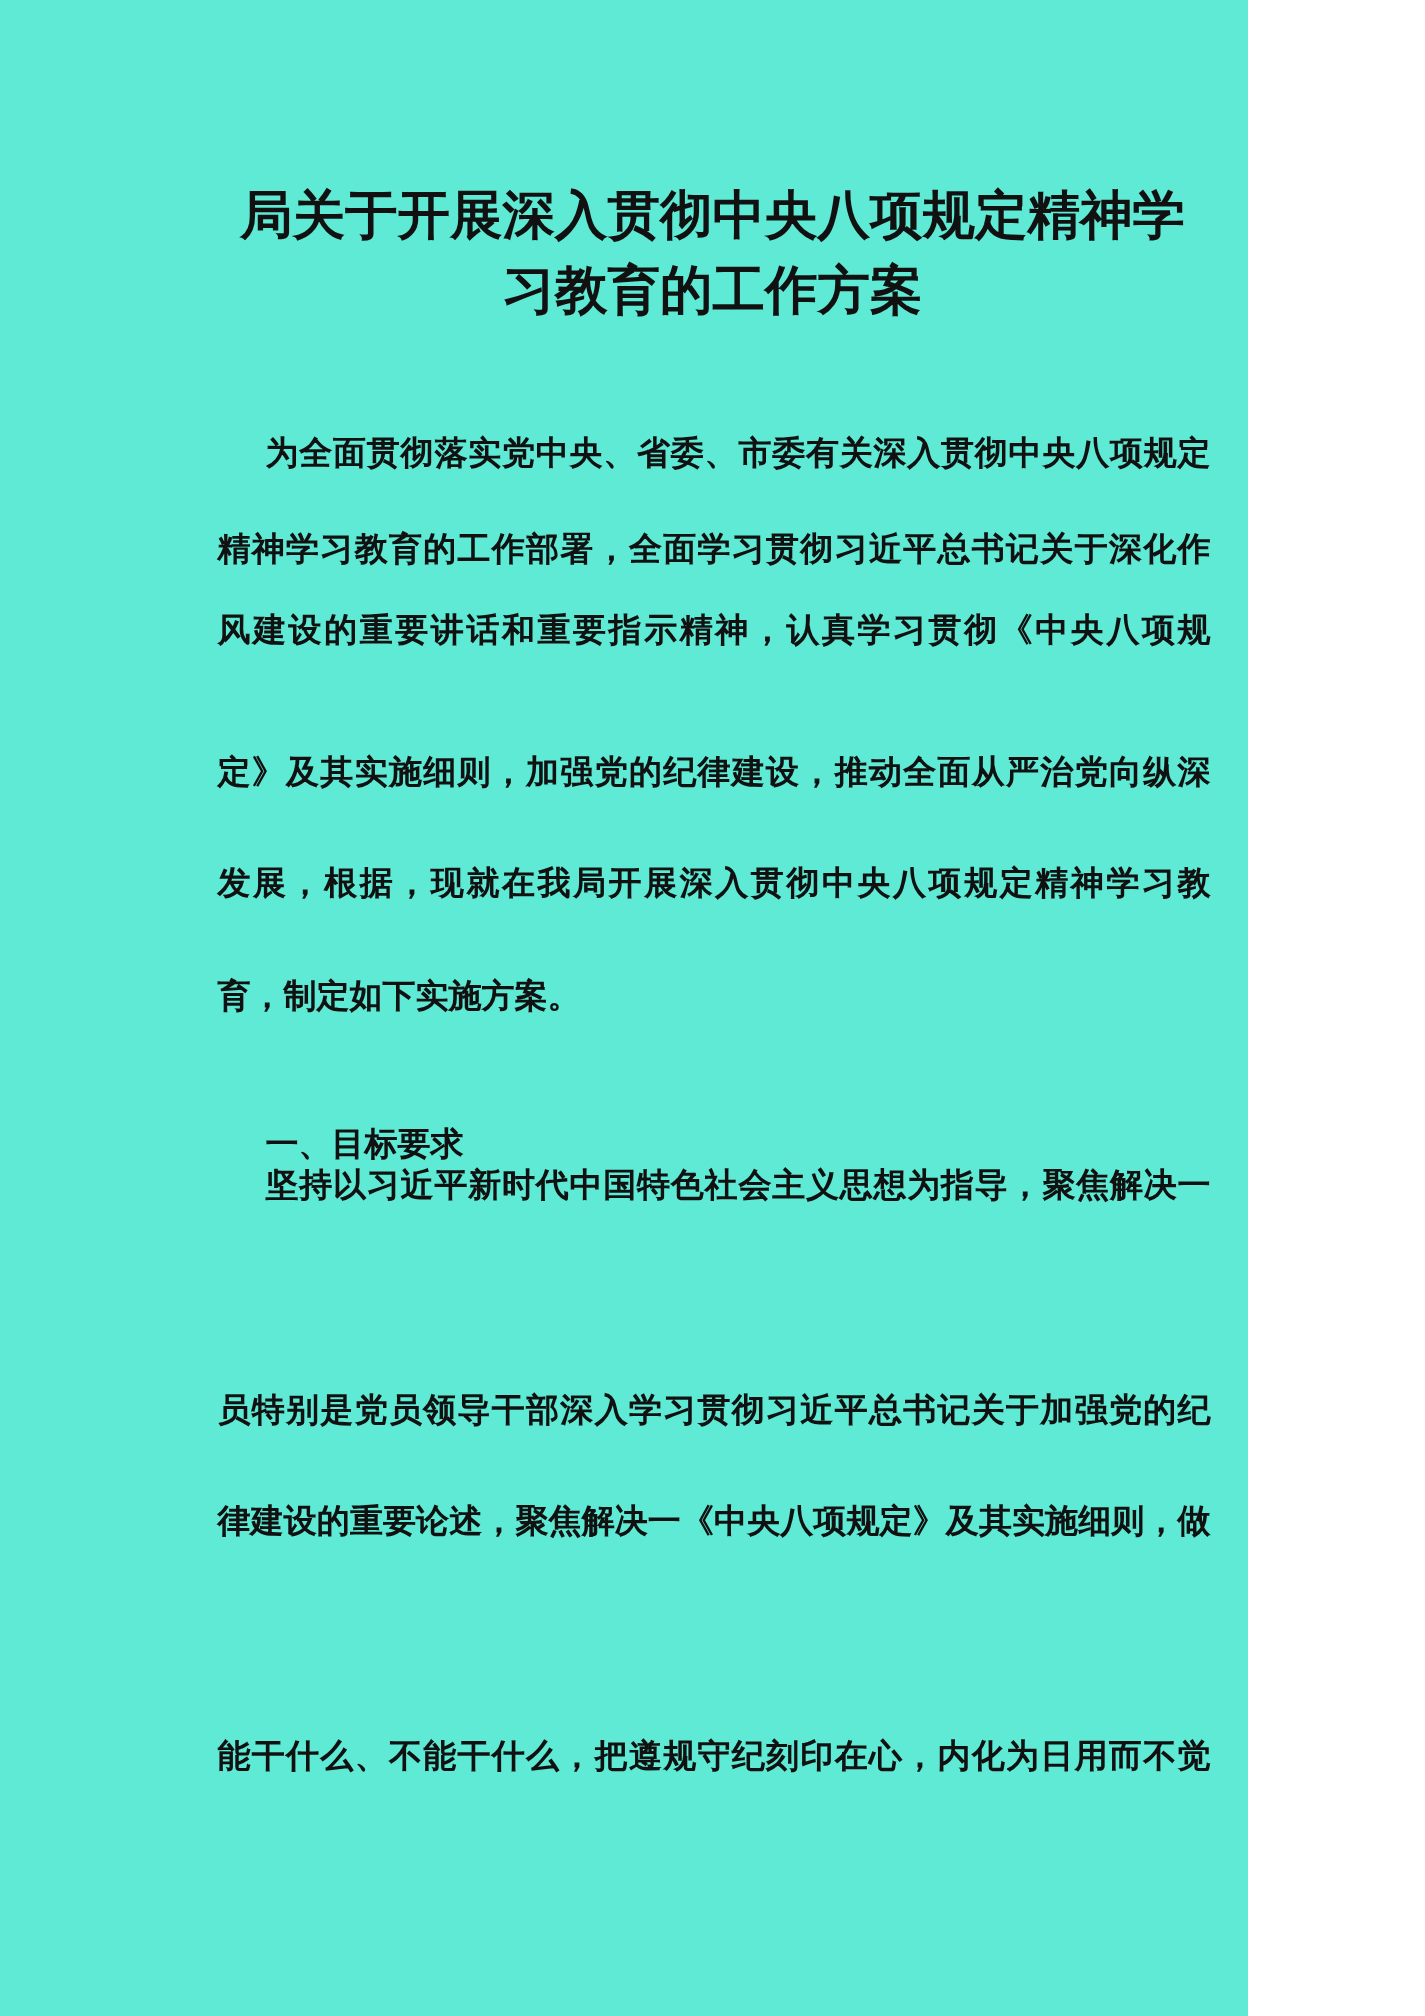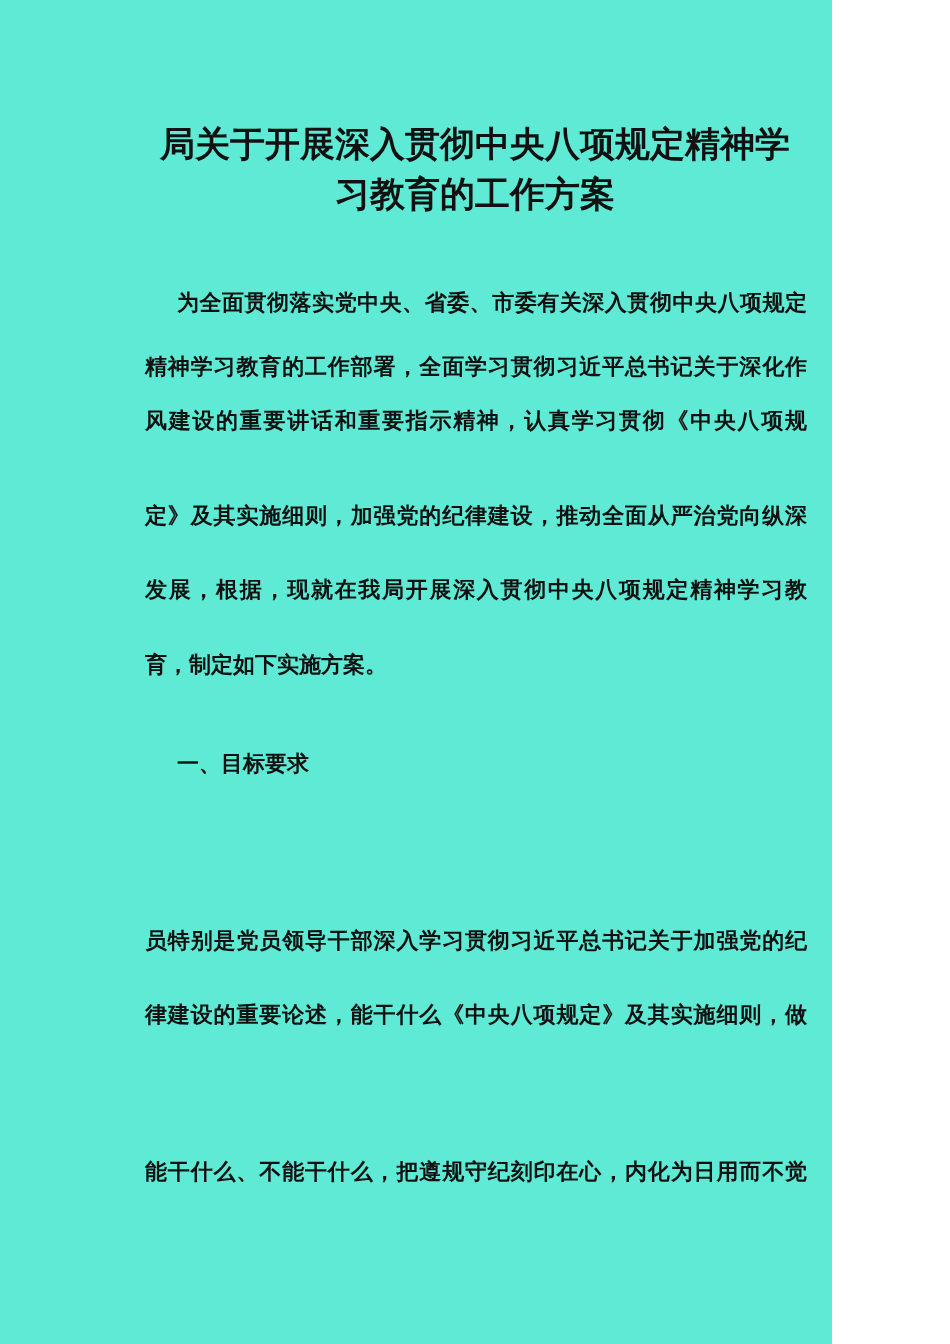--- a/index.html
+++ b/index.html
@@ -64,17 +64,18 @@
 
   <div class="body-line indent" style="top:271px;margin-top:16px;">为全面贯彻落实党中央、省委、市委有关深入贯彻中央八项规定</div>
   <div class="body-line" style="top:351px;">精神学习教育的工作部署，全面学习贯彻习近平总书记关于深化作</div>
   <div class="body-line" style="top:405px;">风建设的重要讲话和重要指示精神，认真学习贯彻《中央八项规</div>
   <div class="body-line" style="top:500px;">定》及其实施细则，加强党的纪律建设，推动全面从严治党向纵深</div>
   <div class="body-line" style="top:574px;">发展，根据，现就在我局开展深入贯彻中央八项规定精神学习教</div>
   <div class="body-line last" style="top:649px;">育，制定如下实施方案。</div>
 
   <div class="body-line indent last" style="top:748px;">一、目标要求</div>
 
+  <div class="body-line indent" style="top:775px;">坚持以习近平新时代中国特色社会主义思想为指导，聚焦解决一</div>
   <div class="body-line" style="top:925px;">员特别是党员领导干部深入学习贯彻习近平总书记关于加强党的纪</div>
-  <div class="body-line" style="top:999px;">律建设的重要论述，能干什么《中央八项规定》及其实施细则，做</div>
+  <div class="body-line" style="top:999px;">律建设的重要论述，聚焦解决一《中央八项规定》及其实施细则，做</div>
   <div class="body-line" style="top:1156px;">能干什么、不能干什么，把遵规守纪刻印在心，内化为日用而不觉</div>
 
 </div>
 
 </body></html>

